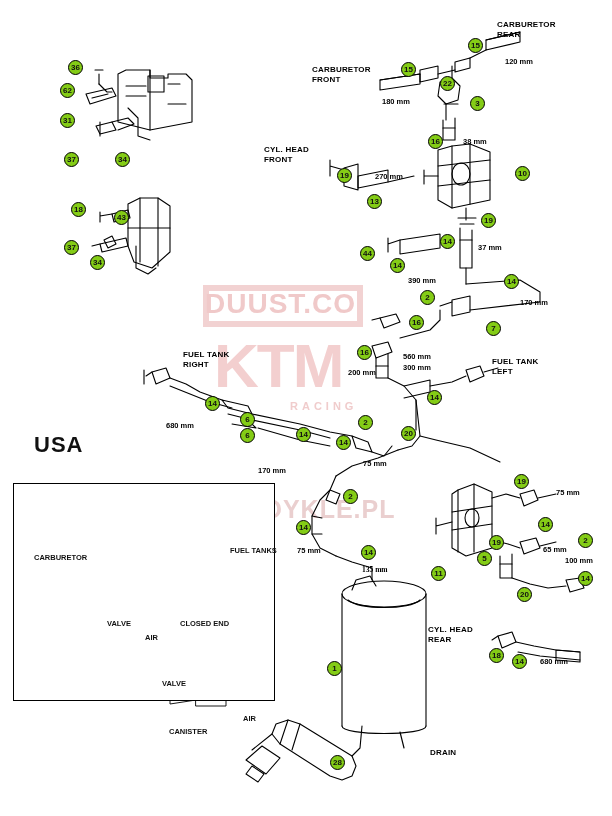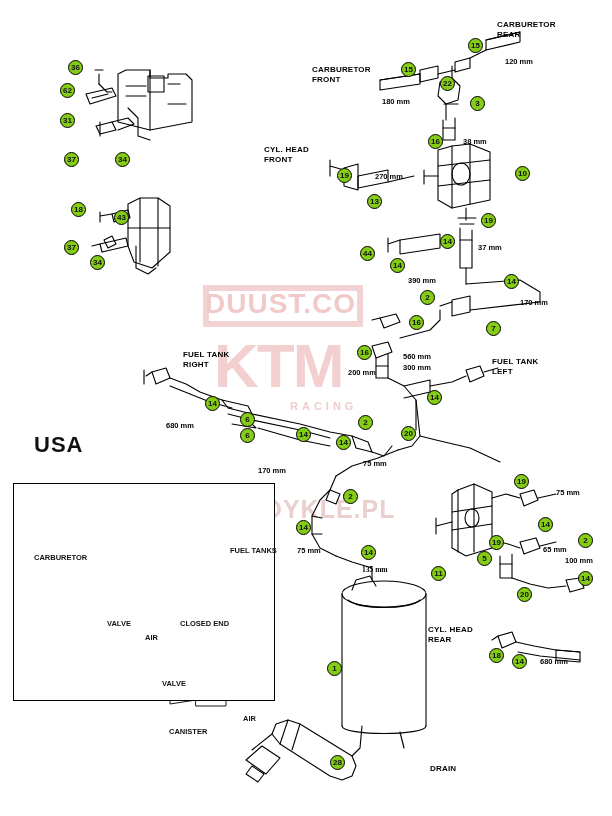--- a/index.html
+++ b/index.html
@@ -251,21 +251,21 @@
   <div class="lbl" style="left:312px;top:65px;">CARBURETOR
 FRONT</div>
   <div class="lbl" style="left:264px;top:145px;">CYL. HEAD
 FRONT</div>
   <div class="lbl" style="left:183px;top:350px;">FUEL TANK
 RIGHT</div>
   <div class="lbl" style="left:492px;top:357px;">FUEL TANK
 LEFT</div>
   <div class="lbl" style="left:428px;top:625px;">CYL. HEAD
 REAR</div>
-  <div class="lbl" style="left:430px;top:764px;">DRAIN</div>
+  <div class="lbl" style="left:430px;top:748px;">DRAIN</div>
 
   <div class="dim" style="left:505px;top:57px;">120 mm</div>
   <div class="dim" style="left:382px;top:97px;">180 mm</div>
   <div class="dim" style="left:463px;top:137px;">38 mm</div>
   <div class="dim" style="left:375px;top:172px;">270 mm</div>
   <div class="dim" style="left:470px;top:243px;padding-left:8px;">37 mm</div>
   <div class="dim" style="left:408px;top:276px;">390 mm</div>
   <div class="dim" style="left:520px;top:298px;">170 mm</div>
   <div class="dim" style="left:403px;top:352px;">560 mm</div>
   <div class="dim" style="left:403px;top:363px;">300 mm</div>

